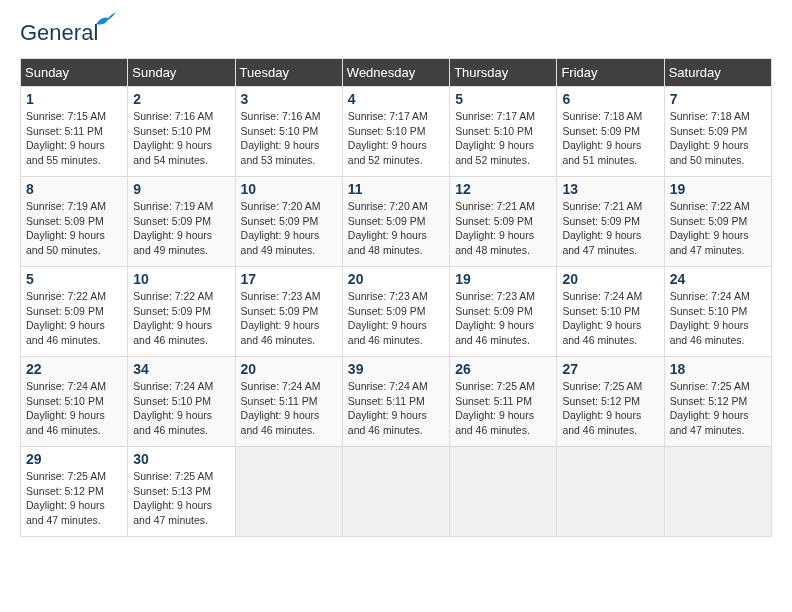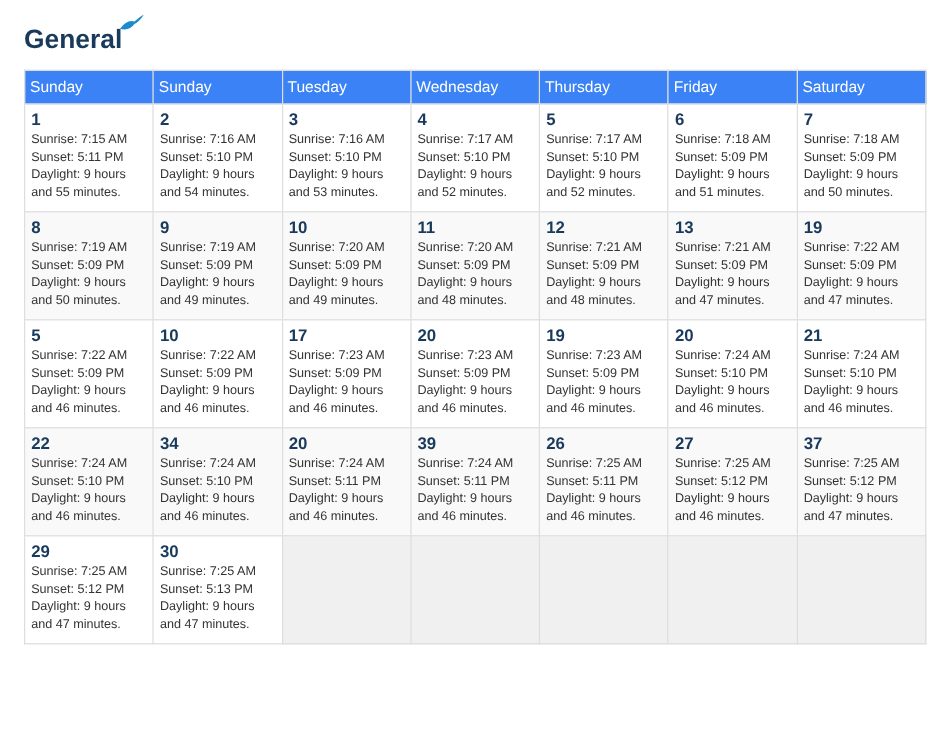--- a/index.html
+++ b/index.html
@@ -32,21 +32,21 @@
     .location-title {
       font-size: 15px;
       color: #333;
     }
     .calendar-table {
       width: 100%;
       border-collapse: collapse;
       font-size: 11px;
     }
     .calendar-table th {
-      background: #3b82f6;
+      background: #404040;
       color: white;
       padding: 6px 4px;
       text-align: left;
       font-size: 13px;
       font-weight: normal;
       border: 1px solid #ddd;
     }
     .calendar-table td {
       vertical-align: top;
       padding: 4px 5px;
@@ -75,21 +75,21 @@
       background: #f0f0f0 !important;
     }
   </style>
 </head>
 <body>
 
 <div class="header-area">
   <div class="logo">
     <div style="display:flex; align-items:center; gap:4px;">
       <div style="position:relative; display:inline-block;">
-        <span style="font-size:22px; font-weight:bold; color:#1a3a5c;">General</span>
+        <span style="font-size:22px; font-weight:normal; color:#1a3a5c;">General</span>
         <svg style="position:absolute; top:-8px; right:-18px;" width="22" height="16" viewBox="0 0 22 16">
           <path d="M2,12 Q8,4 14,6 Q18,2 22,0 Q18,6 14,8 Q10,14 2,12Z" fill="#1a8ccc"></path>
         </svg>
       </div>
     </div>
     <div style="font-size:22px; font-weight:bold; color:#1a8ccc; margin-top:2px;"></div>
   </div>
   <div class="title-area">
     <div class="month-title"></div>
     <div class="location-title"></div>
@@ -188,21 +188,21 @@
         </td>
         <td>
           <span class="day-number">19</span>
           <div class="day-info">Sunrise: 7:23 AM<br>Sunset: 5:09 PM<br>Daylight: 9 hours and 46 minutes.</div>
         </td>
         <td>
           <span class="day-number">20</span>
           <div class="day-info">Sunrise: 7:24 AM<br>Sunset: 5:10 PM<br>Daylight: 9 hours and 46 minutes.</div>
         </td>
         <td>
-          <span class="day-number">21</span>
+          <span class="day-number">24</span>
           <div class="day-info">Sunrise: 7:24 AM<br>Sunset: 5:10 PM<br>Daylight: 9 hours and 46 minutes.</div>
         </td>
       </tr>
       <tr>
         <td>
           <span class="day-number">22</span>
           <div class="day-info">Sunrise: 7:24 AM<br>Sunset: 5:10 PM<br>Daylight: 9 hours and 46 minutes.</div>
         </td>
         <td>
           <span class="day-number">34</span>
@@ -218,21 +218,21 @@
         </td>
         <td>
           <span class="day-number">26</span>
           <div class="day-info">Sunrise: 7:25 AM<br>Sunset: 5:11 PM<br>Daylight: 9 hours and 46 minutes.</div>
         </td>
         <td>
           <span class="day-number">27</span>
           <div class="day-info">Sunrise: 7:25 AM<br>Sunset: 5:12 PM<br>Daylight: 9 hours and 46 minutes.</div>
         </td>
         <td>
-          <span class="day-number">37</span>
+          <span class="day-number">18</span>
           <div class="day-info">Sunrise: 7:25 AM<br>Sunset: 5:12 PM<br>Daylight: 9 hours and 47 minutes.</div>
         </td>
       </tr>
       <tr>
         <td>
           <span class="day-number">29</span>
           <div class="day-info">Sunrise: 7:25 AM<br>Sunset: 5:12 PM<br>Daylight: 9 hours and 47 minutes.</div>
         </td>
         <td>
           <span class="day-number">30</span>

